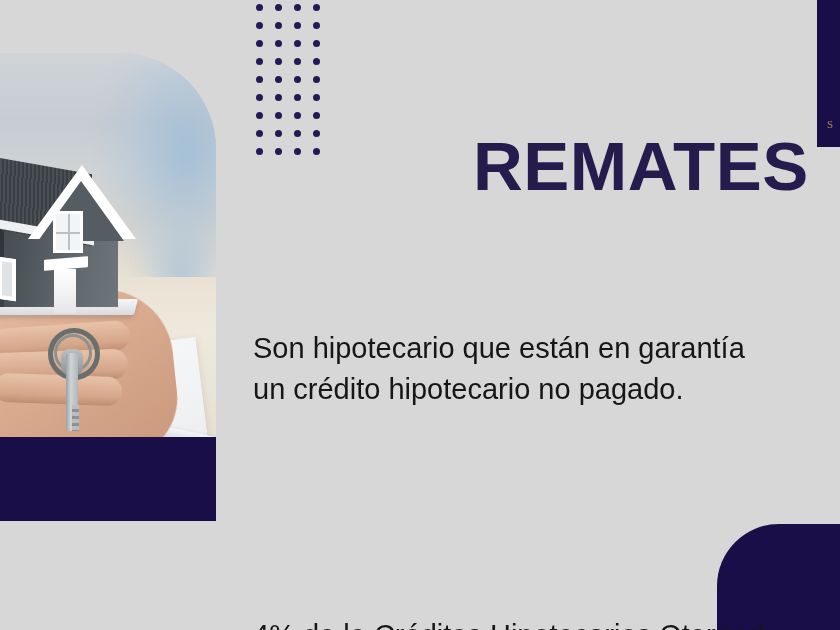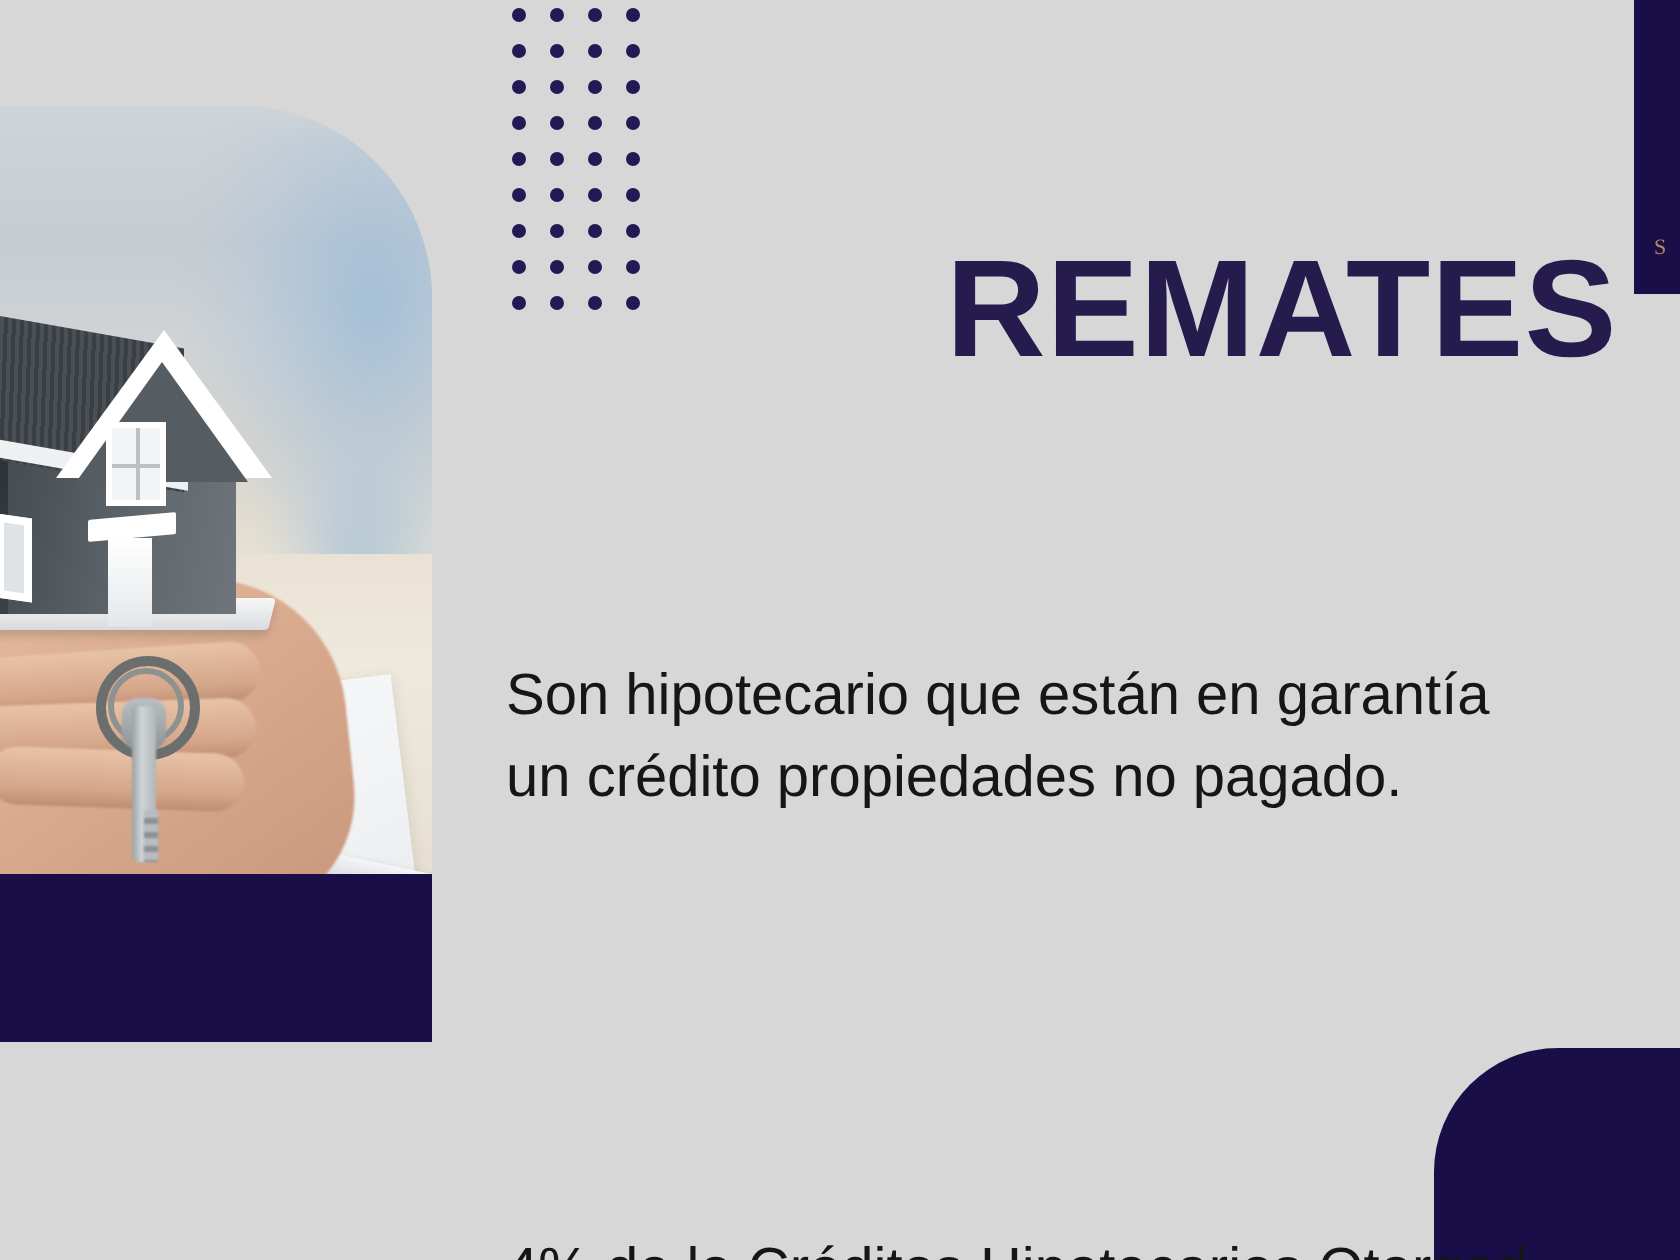--- a/index.html
+++ b/index.html
@@ -360,21 +360,21 @@
     width: 7px;
     height: 7px;
     border-radius: 50%;
     background: #221a55;
   }
 
   
   .title {
     position: absolute;
     left: 473px;
-    top: 120px;
+    top: 132px;
     font-size: 69px;
     font-weight: bold;
     color: #251b4d;
     letter-spacing: 0.5px;
     line-height: 1;
     white-space: nowrap;
     font-family: "Liberation Sans", sans-serif;
   }
   .body-text {
     position: absolute;
@@ -481,21 +481,21 @@
       <span class="dot" style="left: 0px; top: 144px; width: 7px; height: 7px; background: rgb(34, 26, 85);"></span>
       <span class="dot" style="left: 19px; top: 144px; width: 7px; height: 7px; background: rgb(34, 26, 85);"></span>
       <span class="dot" style="left: 38px; top: 144px; width: 7px; height: 7px; background: rgb(34, 26, 85);"></span>
       <span class="dot" style="left: 57px; top: 144px; width: 7px; height: 7px; background: rgb(34, 26, 85);"></span>
     </div>
 
   <div class="title">REMATES</div>
 
   <div class="body-text">
     <p class="para"><span>Son hipotecario que están en garantía</span>
-<span>un crédito propiedades no pagado.</span></p>
+<span>un crédito hipotecario no pagado.</span></p>
     <div class="para-gap"></div>
     <p class="para"><span>4% de lo Créditos Hipotecarios Otorgad</span>
 
 
 </p>
   </div>
 
 </div>
 
 </body></html>

